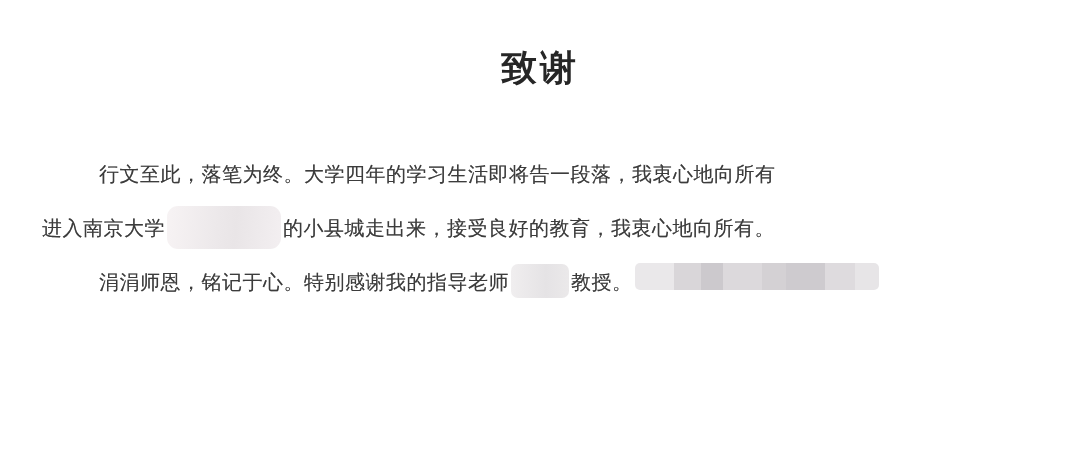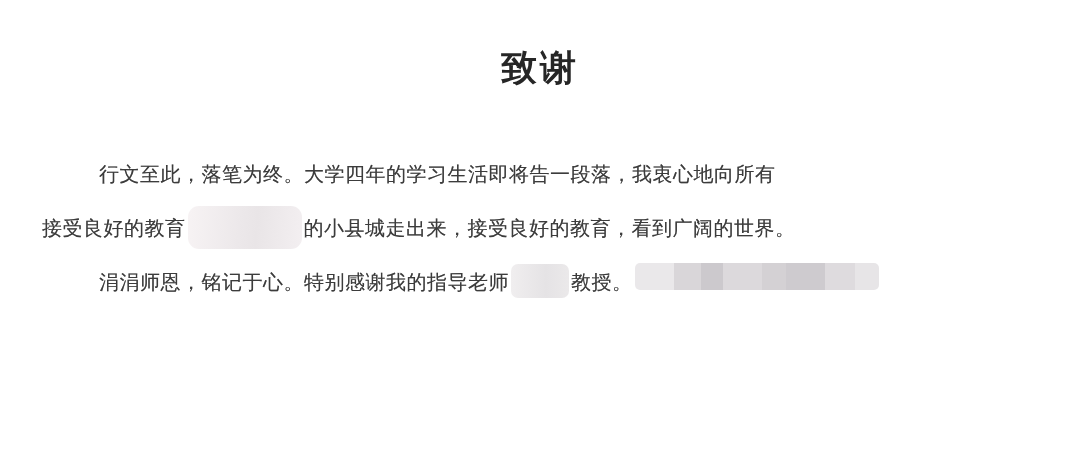--- a/index.html
+++ b/index.html
@@ -79,21 +79,21 @@
   <div class="body">
 
     <div class="line indent">
       <span>行文至此，落笔为终。大学四年的学习生活即将告一段落，我衷心地向所有</span>
     </div>
 
 
 
 
     <div class="line">
-      <span>接受良好的教育</span><span class="redact r-town"></span><span>的小县城走出来，接受良好的教育，看到广阔的世界。</span>
+      <span>进入南京大学</span><span class="redact r-town"></span><span>的小县城走出来，接受良好的教育，我衷心地向所有。</span>
     </div>
 
     <div class="line indent">
       <span>涓涓师恩，铭记于心。特别感谢我的指导老师</span><span class="redact r-name"></span><span>教授。</span><span class="redact r-tail"></span>
     </div>
 
   </div>
 </div>
 
 </body></html>

